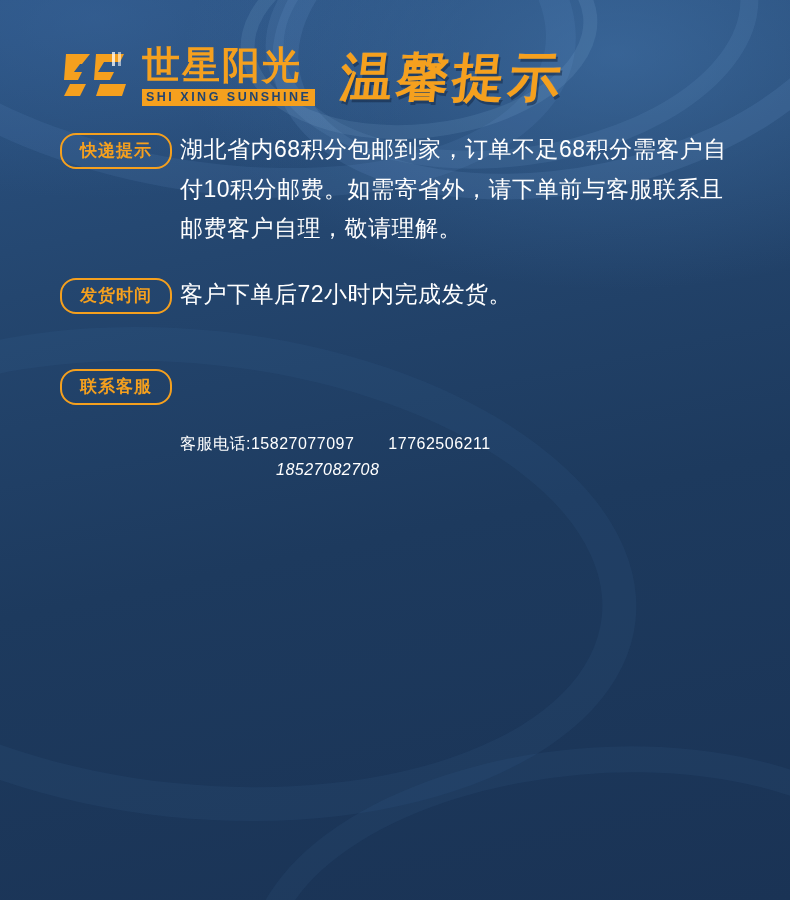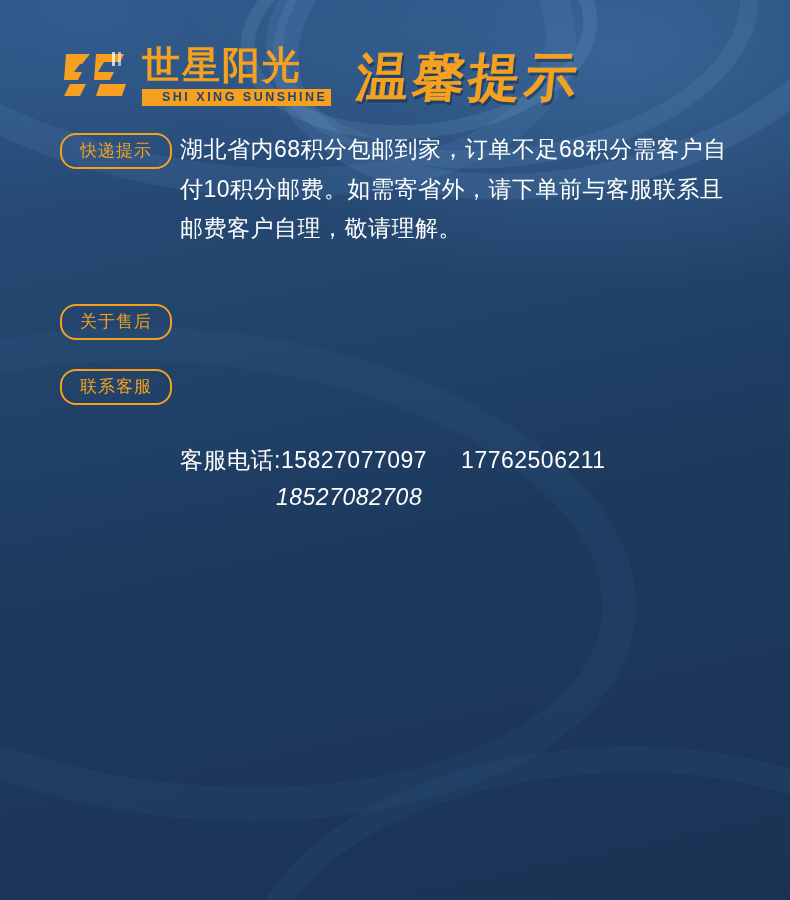--- a/index.html
+++ b/index.html
@@ -69,21 +69,21 @@
     line-height: 1.05;
     white-space: nowrap;
   }
   .brand-en {
     margin-top: 4px;
     background: #f5a01e;
     color: #23456f;
     font-size: 12.5px;
     font-weight: bold;
     letter-spacing: 2.5px;
-    padding: 1px 4px 2px 20px;
+    padding: 1px 4px 2px 4px;
     text-align: center;
     white-space: nowrap;
   }
   .headline {
     color: #f5a01e;
     font-size: 52px;
     font-weight: bold;
     font-family: "DejaVu Sans", sans-serif;
     letter-spacing: 4px;
     text-shadow:
@@ -105,40 +105,40 @@
     margin-bottom: 26px;
   }
   .tag {
     flex: 0 0 auto;
     width: 112px;
     box-sizing: border-box;
     border: 2px solid #f5a01e;
     border-radius: 16px;
     color: #f5a01e;
     font-size: 17px;
-    font-weight: normal;
+    font-weight: bold;
     letter-spacing: 1px;
     text-align: center;
     padding: 4px 0 5px 0;
     margin-top: 3px;
     white-space: nowrap;
   }
   .body-text {
     flex: 1 1 auto;
     margin-left: 8px;
     color: #ffffff;
     font-size: 23px;
     line-height: 1.72;
     letter-spacing: 0.5px;
     white-space: pre-line;
   }
   .row.contact .body-text { line-height: 1.65; }
   .phones {
     color: #ffffff;
-    font-size: 23px;
+    font-size: 16px;
     letter-spacing: 0.5px;
   }
   .phones .gap { display: inline-block; width: 34px; }
   .phone-second-line {
     display: block;
     padding-left: 96px;
     font-style: italic;
   }
   .hours { margin-top: 6px; }
 </style>
@@ -172,25 +172,26 @@
   </div>
 
   <div class="content">
 
     <div class="row">
       <div class="tag">快递提示</div>
       <div class="body-text">湖北省内68积分包邮到家，订单不足68积分需客户自付10积分邮费。如需寄省外，请下单前与客服联系且邮费客户自理，敬请理解。</div>
     </div>
 
     <div class="row">
+      <div class="tag">发货时间</div>
+      <div class="body-text">客户下单后72小时内完成发货。</div>
     </div>
 
 
     <div class="row">
-      <div class="tag">关于售后</div>
     </div>
 
     <div class="row contact">
       <div class="tag">联系客服</div>
       <div class="body-text">
         <div class="phones">
           <span>客服电话:</span><span>15827077097</span><span class="gap"></span><span>17762506211</span>
           <span class="phone-second-line">18527082708</span>
         </div>
         <div class="hours">

